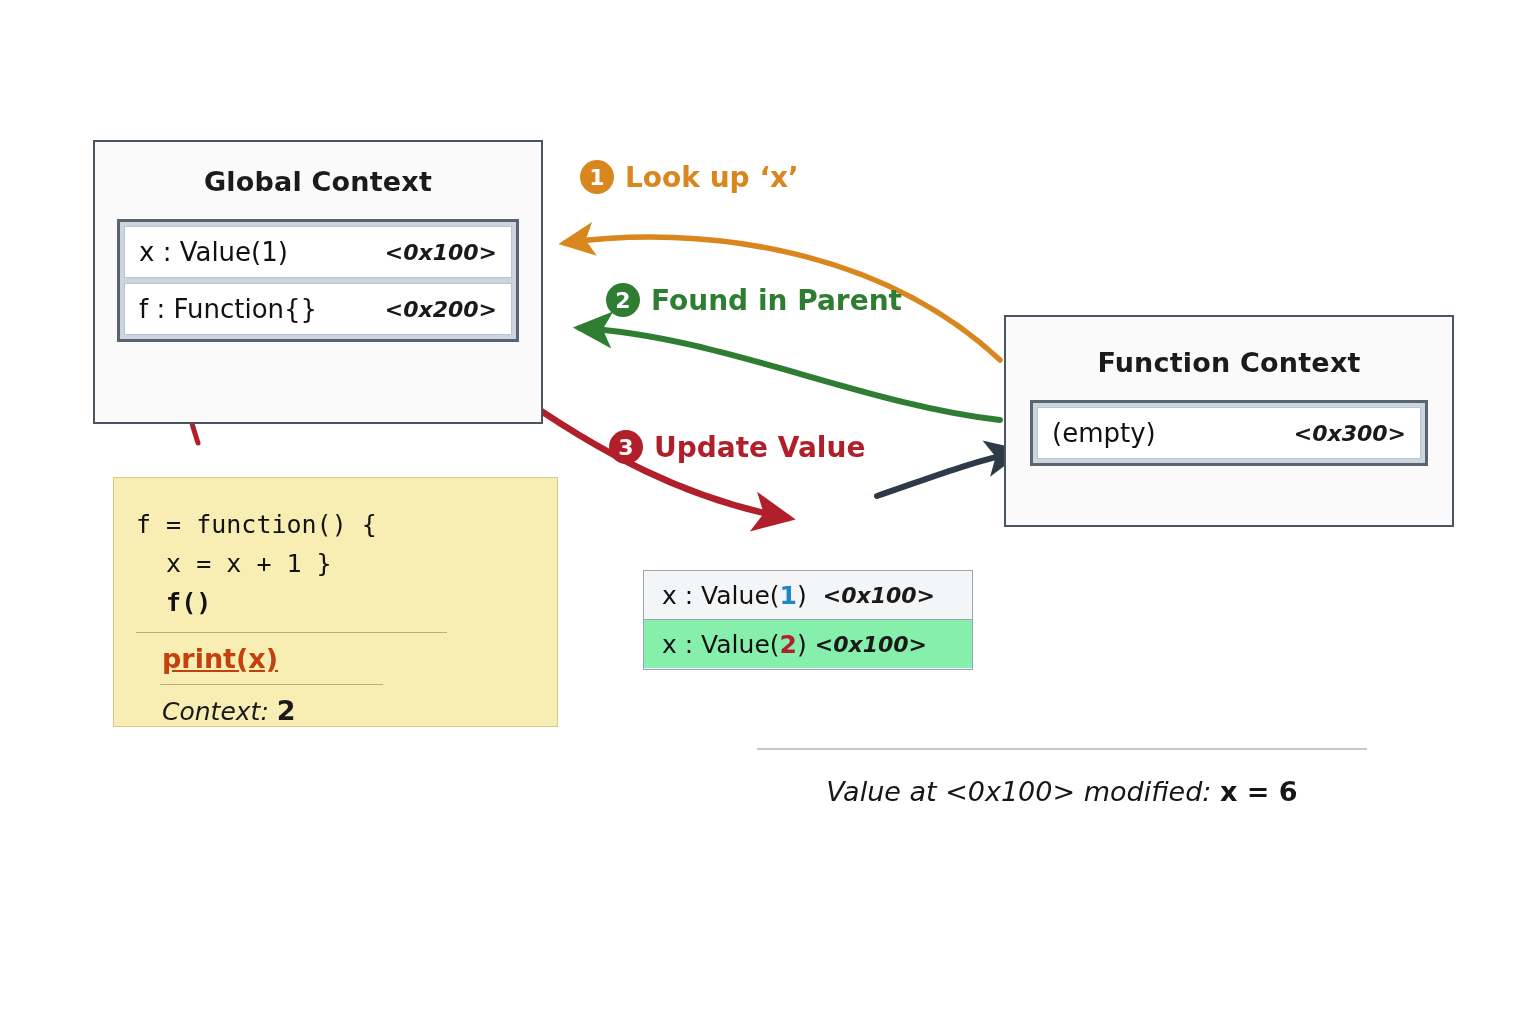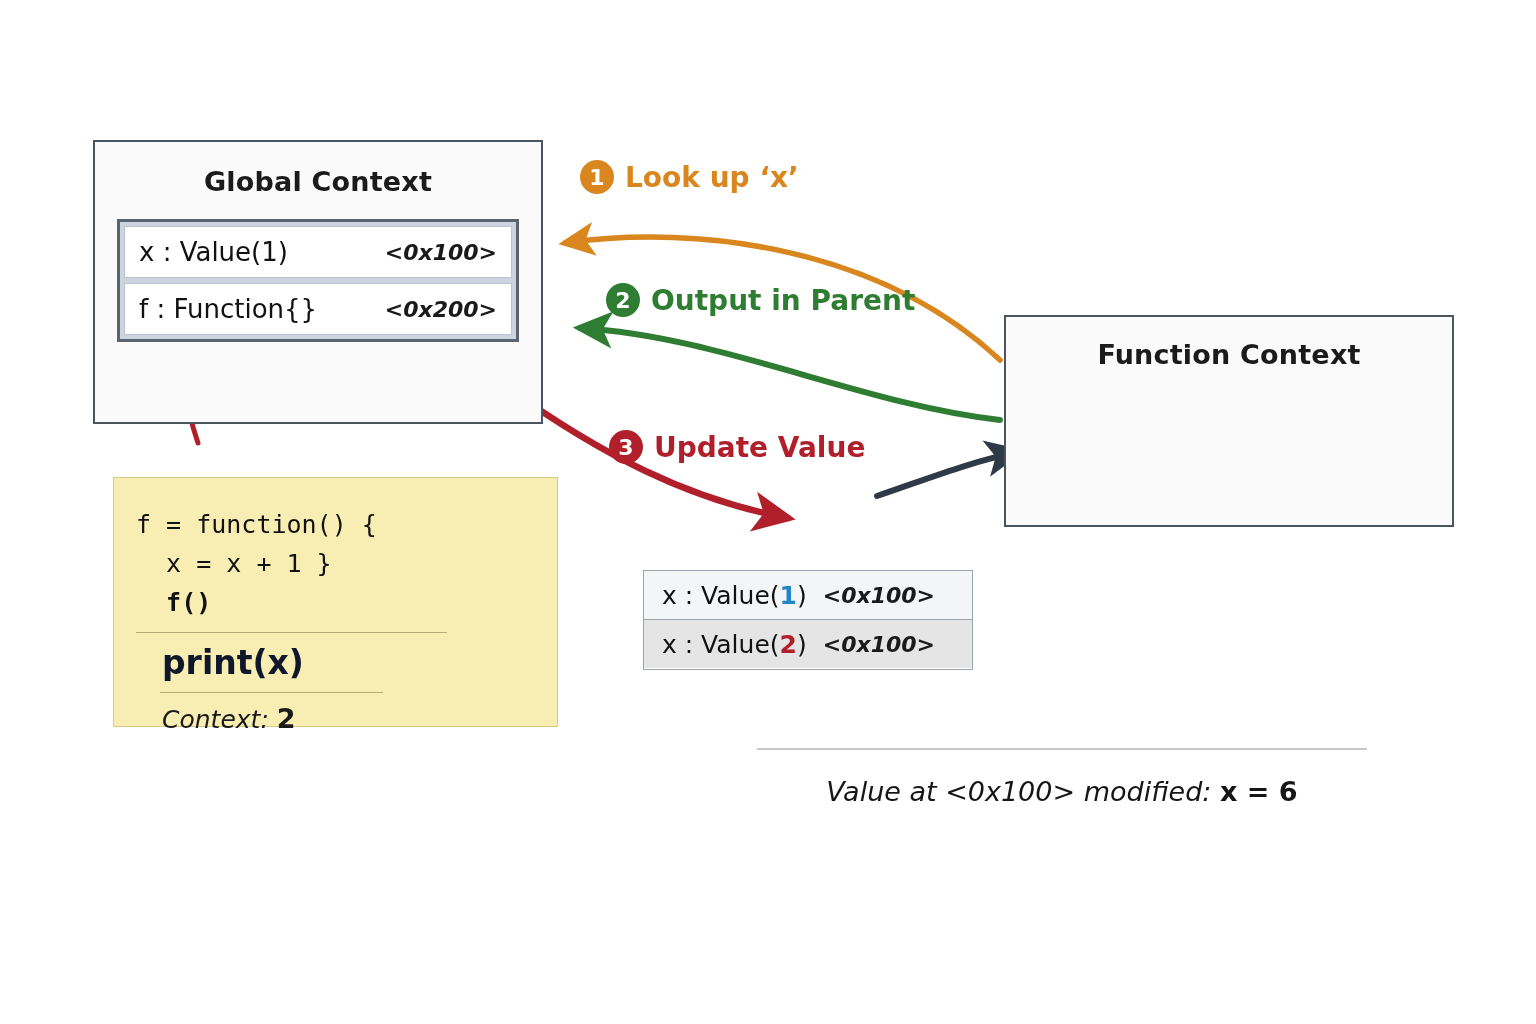--- a/index.html
+++ b/index.html
@@ -87,23 +87,24 @@
     line-height: 1.55;
     white-space: pre;
   }
   .code-line.bold { font-weight: bold; }
   .note-rule {
     height: 1px;
     background: #b9ae7c;
     margin: 10px 0 10px 0;
   }
   .note-print {
-    font-size: 33px;
-    font-weight: bold;
-    color: #0f172a;
+    font-size: 27px;
+    font-weight: bold;
+    color: #c2410c;
+    text-decoration: underline;
   }
   .note-out {
     font-style: italic;
     font-size: 25px;
     color: #1a1a1a;
   }
   .note-out b { font-style: normal; font-size: 27px; }
 
   
   .val-table {
@@ -114,21 +115,21 @@
   .val-row {
     display: flex;
     align-items: center;
     gap: 16px;
     padding: 0 18px;
     height: 48px;
     font-size: 25px;
     color: #111;
   }
   .val-row.r0 { background: #f3f5f7; border-bottom: 1.5px solid #9aa4b0; }
-  .val-row.r1 { background: #e5e5e5; }
+  .val-row.r1 { background: #86efac; gap: 8px; }
 
   
   .step {
     position: absolute;
     display: flex;
     align-items: center;
     gap: 11px;
     white-space: nowrap;
   }
   .badge {
@@ -218,21 +219,27 @@
       </div>
       <div class="slot">
         <span>f : Function{}</span>
         <span class="addr">&lt;0x200&gt;</span>
       </div>
     </div>
   </div>
 
 
   <div class="ctx-box" style="left:1004px; top:315px; width:450px; height:212px;">
-    <div class="ctx-title" style="margin-top:22px;">Function Context</div>
+    <div class="ctx-title" style="margin-top:30px;">Function Context</div>
+    <div class="slot-frame" style="margin:22px 24px 0 24px;">
+      <div class="slot">
+        <span>(empty)</span>
+        <span class="addr">&lt;0x300&gt;</span>
+      </div>
+    </div>
   </div>
 
 
   <div class="code-note" style="left:113px; top:477px; width:445px; height:250px;">
     <div class="code-line">f = function() {</div>
     <div class="code-line">  x = x + 1 }</div>
     <div class="code-line bold">  f()</div>
     <div class="note-rule" style="width:78%;"></div>
     <div class="note-print" style="padding-left:26px;">print(x)</div>
     <div class="note-rule" style="width:56%; margin-left:24px;"></div>
@@ -253,21 +260,21 @@
     </div>
   </div>
 
   <div class="step" style="left:580px; top:160px;">
     <span class="badge" style="background:#D9861E;">1</span>
     <span class="step-text" style="color:#D9861E;">Look up ‘x’</span>
   </div>
 
   <div class="step" style="left:606px; top:283px;">
     <span class="badge" style="background:#2E7D32;">2</span>
-    <span class="step-text" style="color:#2E7D32;">Output in Parent</span>
+    <span class="step-text" style="color:#2E7D32;">Found in Parent</span>
   </div>
 
   <div class="step" style="left:609px; top:430px;">
     <span class="badge" style="background:#B01F2A;">3</span>
     <span class="step-text" style="color:#B01F2A;">Update Value</span>
   </div>
 
 
   <div class="foot" style="left:757px; top:748px; width:610px;">
     <div class="foot-rule"></div>

